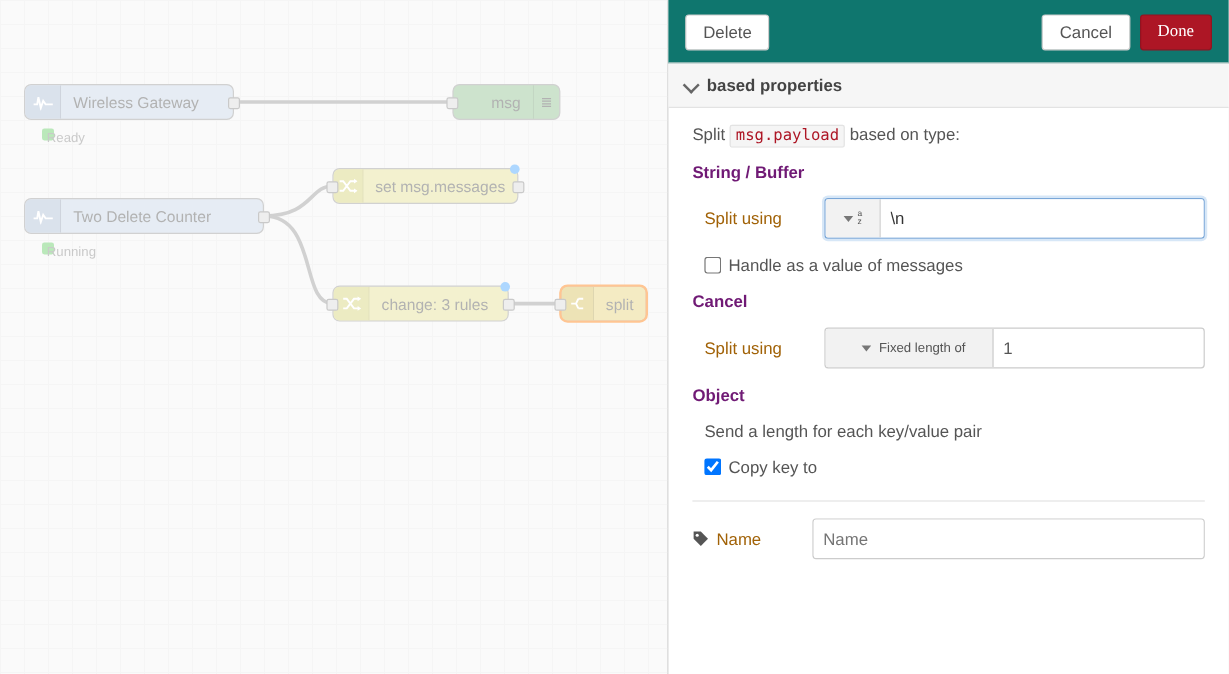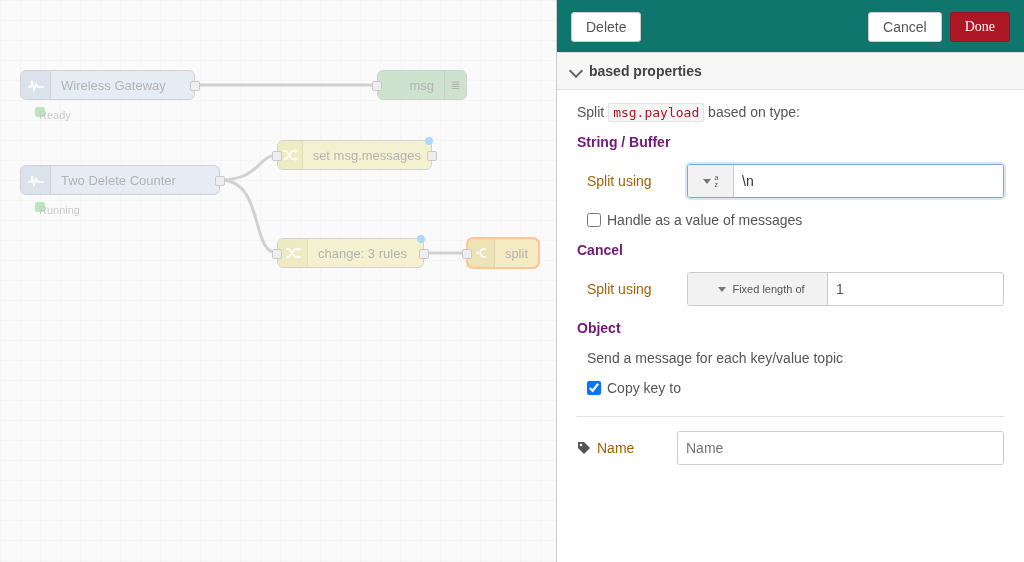--- a/index.html
+++ b/index.html
@@ -289,21 +289,21 @@
       <div class="field">
         <span class="type-btn" style="width:140px; justify-content:center; padding-left:8px; gap:6px;">
           <span class="dd"></span>
           <span>Fixed length of</span>
         </span>
         <span class="static">1</span>
       </div>
     </div>
 
     <div class="section-head">Object</div>
-    <div style="padding-left:10px;">Send a message for each key/value topic</div>
+    <div style="padding-left:10px;">Send a length for each key/value pair</div>
     <div class="row" style="padding-left:10px;gap:39px;">
       <span class="check" style="width:100px;">
         <input type="checkbox" checked="" style="">
         <span>Copy key to</span>
       </span>
     </div>
 
     <hr class="div">
 
     <div class="row">

